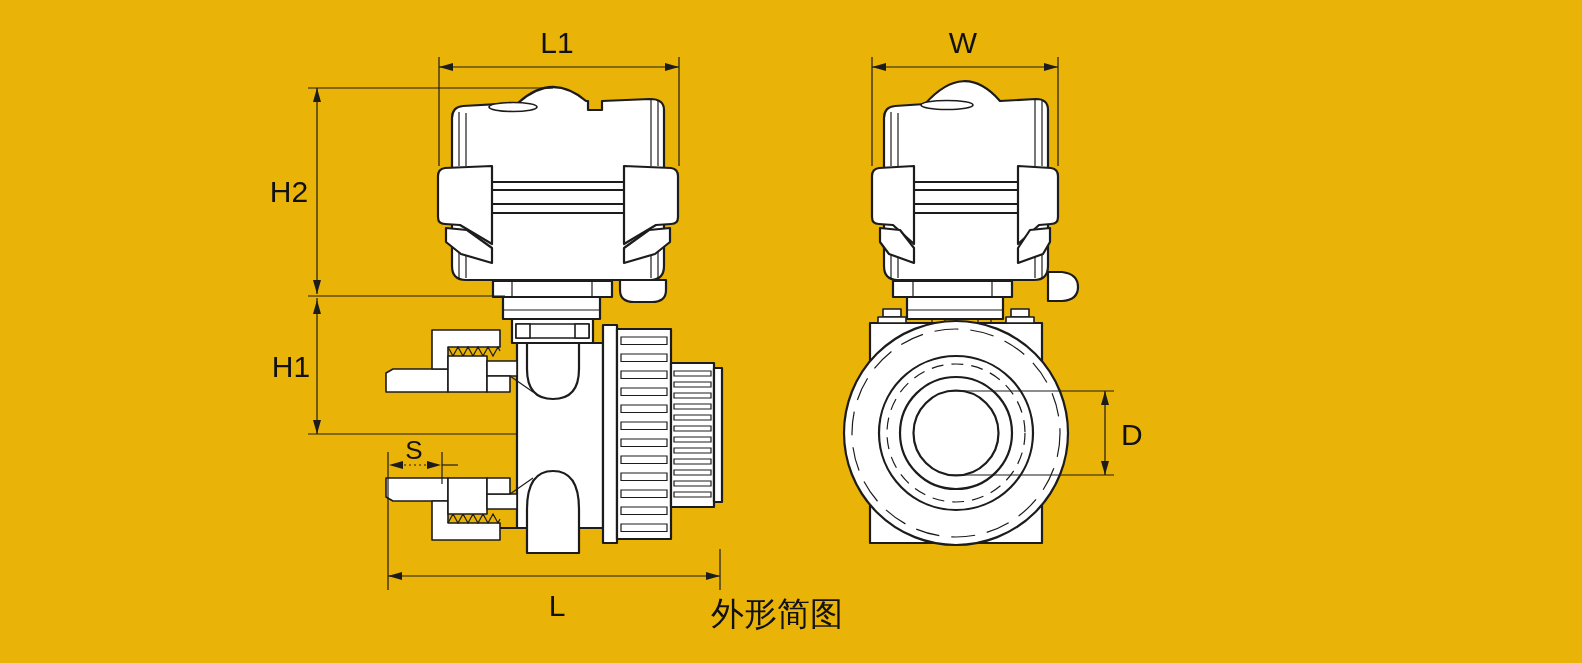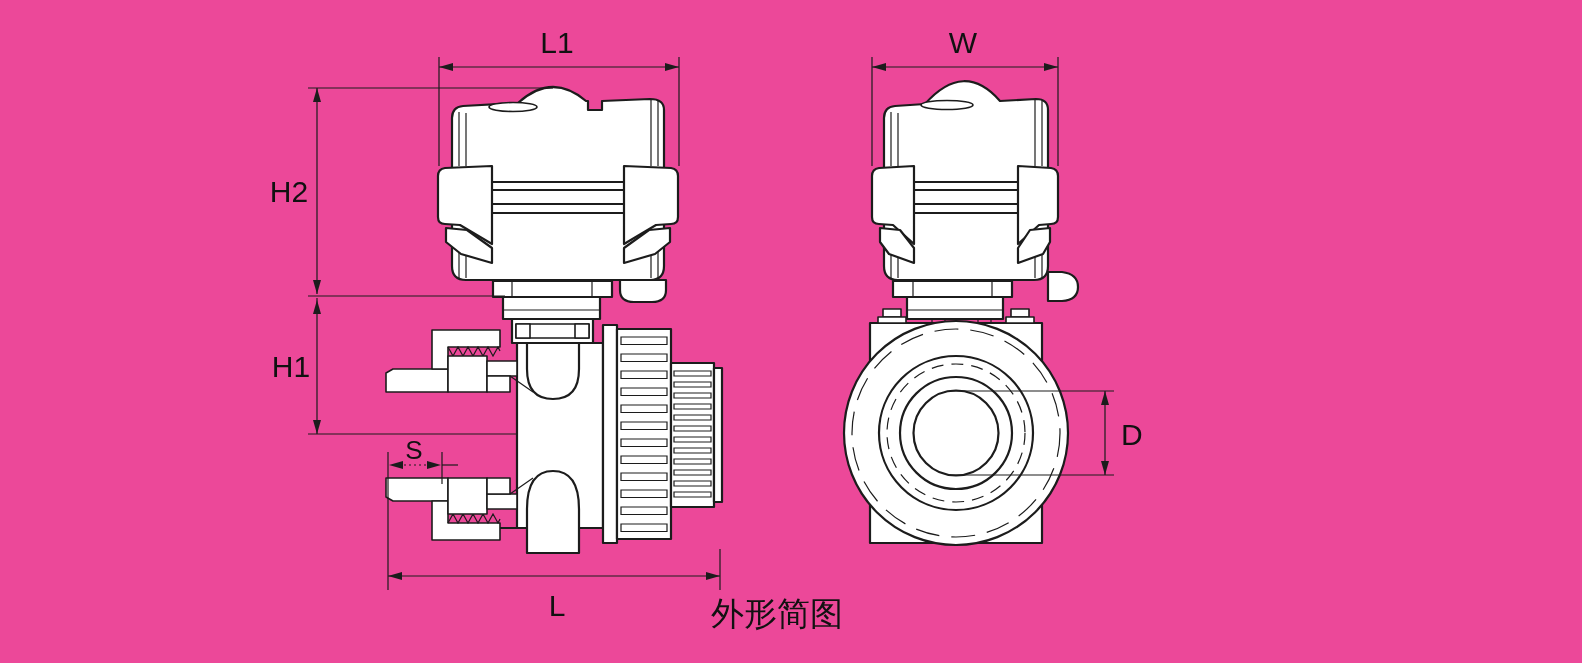--- a/index.html
+++ b/index.html
@@ -1,16 +1,16 @@
 <!DOCTYPE html>
 <html><head>
 <meta charset="utf-8">
 <style>
   html,body{margin:0;padding:0;background:#ffffff;}
-  .stage{position:relative;width:1582px;height:663px;background:#ec4899;overflow:hidden;}
+  .stage{position:relative;width:1582px;height:663px;background:#eab308;overflow:hidden;}
   svg{display:block;}
   .ln{stroke:#1c1c1c;stroke-width:2.2;fill:none;stroke-linejoin:round;stroke-linecap:round;}
   .lnw{stroke:#1c1c1c;stroke-width:2.2;fill:#ffffff;stroke-linejoin:round;}
   .lnw15{stroke:#1c1c1c;stroke-width:1.6;fill:#ffffff;stroke-linejoin:round;}
   .thin{stroke:#1c1c1c;stroke-width:1.2;fill:none;}
   .arr{fill:#1c1c1c;stroke:none;}
   .dim{font-family:"Liberation Sans",sans-serif;font-size:30px;fill:#111111;}
   .dimS{font-family:"Liberation Sans",sans-serif;font-size:26px;fill:#111111;}
   .cap{font-family:"Liberation Sans","DejaVu Sans",sans-serif;font-size:33px;fill:#111111;}
 </style>

